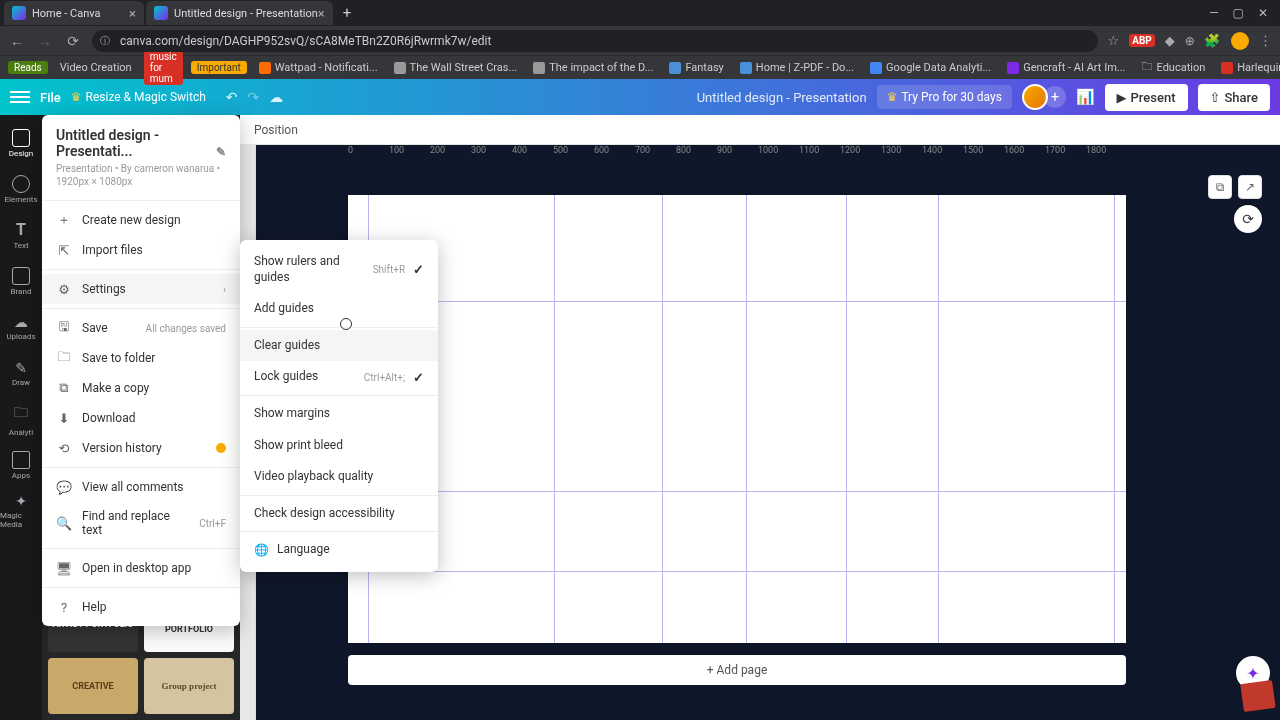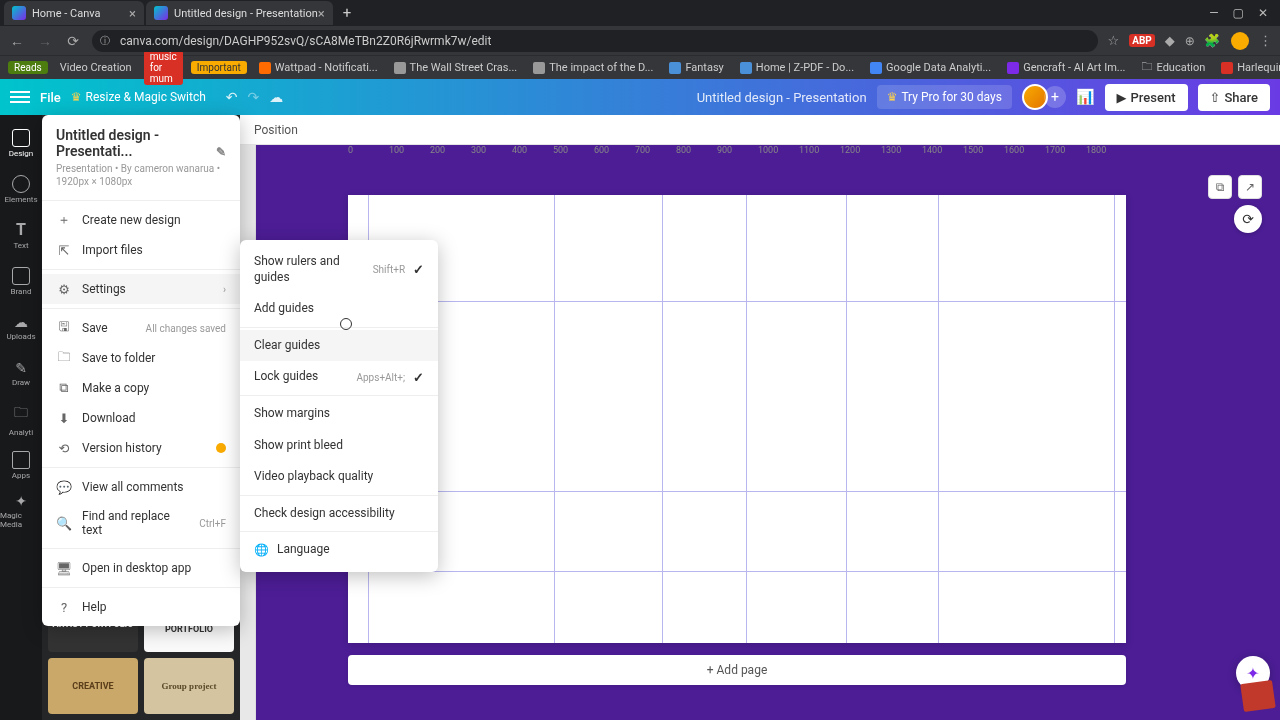--- a/index.html
+++ b/index.html
@@ -49,21 +49,21 @@
 .rail-item { width: 42px; height: 44px; display: flex; flex-direction: column; align-items: center; justify-content: center; font-size: 8px; gap: 2px; }
 .rail-item.active { color: #fff; }
 .rail-ico { width: 18px; height: 18px; border: 1.5px solid currentColor; border-radius: 3px; }
 .rail-ico.circle { border-radius: 50%; }
 
 .templates-panel { width: 198px; background: #252627; position: relative; }
 .panel-collapse { position: absolute; right: -8px; top: 84px; width: 14px; height: 44px; background: #252627; border-radius: 0 6px 6px 0; display: flex; align-items: center; justify-content: center; color: #ccc; font-size: 10px; }
 .template-grid { position: absolute; bottom: 0; left: 0; right: 0; padding: 6px; display: grid; grid-template-columns: 1fr 1fr; gap: 6px; }
 .template-thumb { height: 56px; border-radius: 4px; background: #444; display: flex; align-items: center; justify-content: center; font-size: 9px; color: #fff; text-align: center; font-weight: bold; padding: 4px; }
 
-.canvas-area { flex: 1; background: #4c1d95; position: relative; }
+.canvas-area { flex: 1; background: #0f172a; position: relative; }
 .vert-ruler { position: absolute; left: 0; top: 30px; bottom: 0; width: 16px; background: #e8e8e9; border-right: 1px solid #ddd; }
 .position-bar { height: 30px; background: #fff; border-bottom: 1px solid #e5e5e5; display: flex; align-items: center; padding: 0 14px; font-size: 12px; color: #555; }
 .hruler { position: absolute; top: 30px; left: 108px; right: 10px; height: 16px; display: flex; font-size: 9px; color: #888; }
 .hruler span { width: 41px; text-align: left; }
 .canvas-page { position: absolute; top: 80px; left: 108px; width: 778px; height: 448px; background: #fff; box-shadow: 0 2px 8px rgba(0,0,0,0.15); }
 .guide-v { position: absolute; top: 0; bottom: 0; width: 1px; background: #b8b5ef; }
 .guide-h { position: absolute; left: 0; right: 0; height: 1px; background: #b8b5ef; }
 .add-page-bar { position: absolute; top: 540px; left: 108px; width: 778px; height: 30px; background: #fff; border-radius: 4px; display: flex; align-items: center; justify-content: center; font-size: 12px; color: #555; box-shadow: 0 1px 4px rgba(0,0,0,0.1); }
 .page-controls { position: absolute; top: 60px; right: 18px; display: flex; gap: 6px; }
 .page-controls div { width: 24px; height: 24px; background: #fff; border-radius: 4px; border: 1px solid #e0e0e0; display: flex; align-items: center; justify-content: center; font-size: 12px; color: #666; }
@@ -400,21 +400,21 @@
   </div>
   <div class="settings-item">
       <span class="label">Add guides</span>
     </div>
   <hr>
   <div class="settings-item hovered">
       <span class="label">Clear guides</span>
     </div>
   <div class="settings-item">
     <span class="label">Lock guides</span>
-    <span class="short">Apps+Alt+;</span>
+    <span class="short">Ctrl+Alt+;</span>
     <span class="check">✓</span>
   </div>
   <hr>
   <div class="settings-item">
       <span class="label">Show margins</span>
     </div>
   <div class="settings-item">
       <span class="label">Show print bleed</span>
     </div>
   <div class="settings-item">

